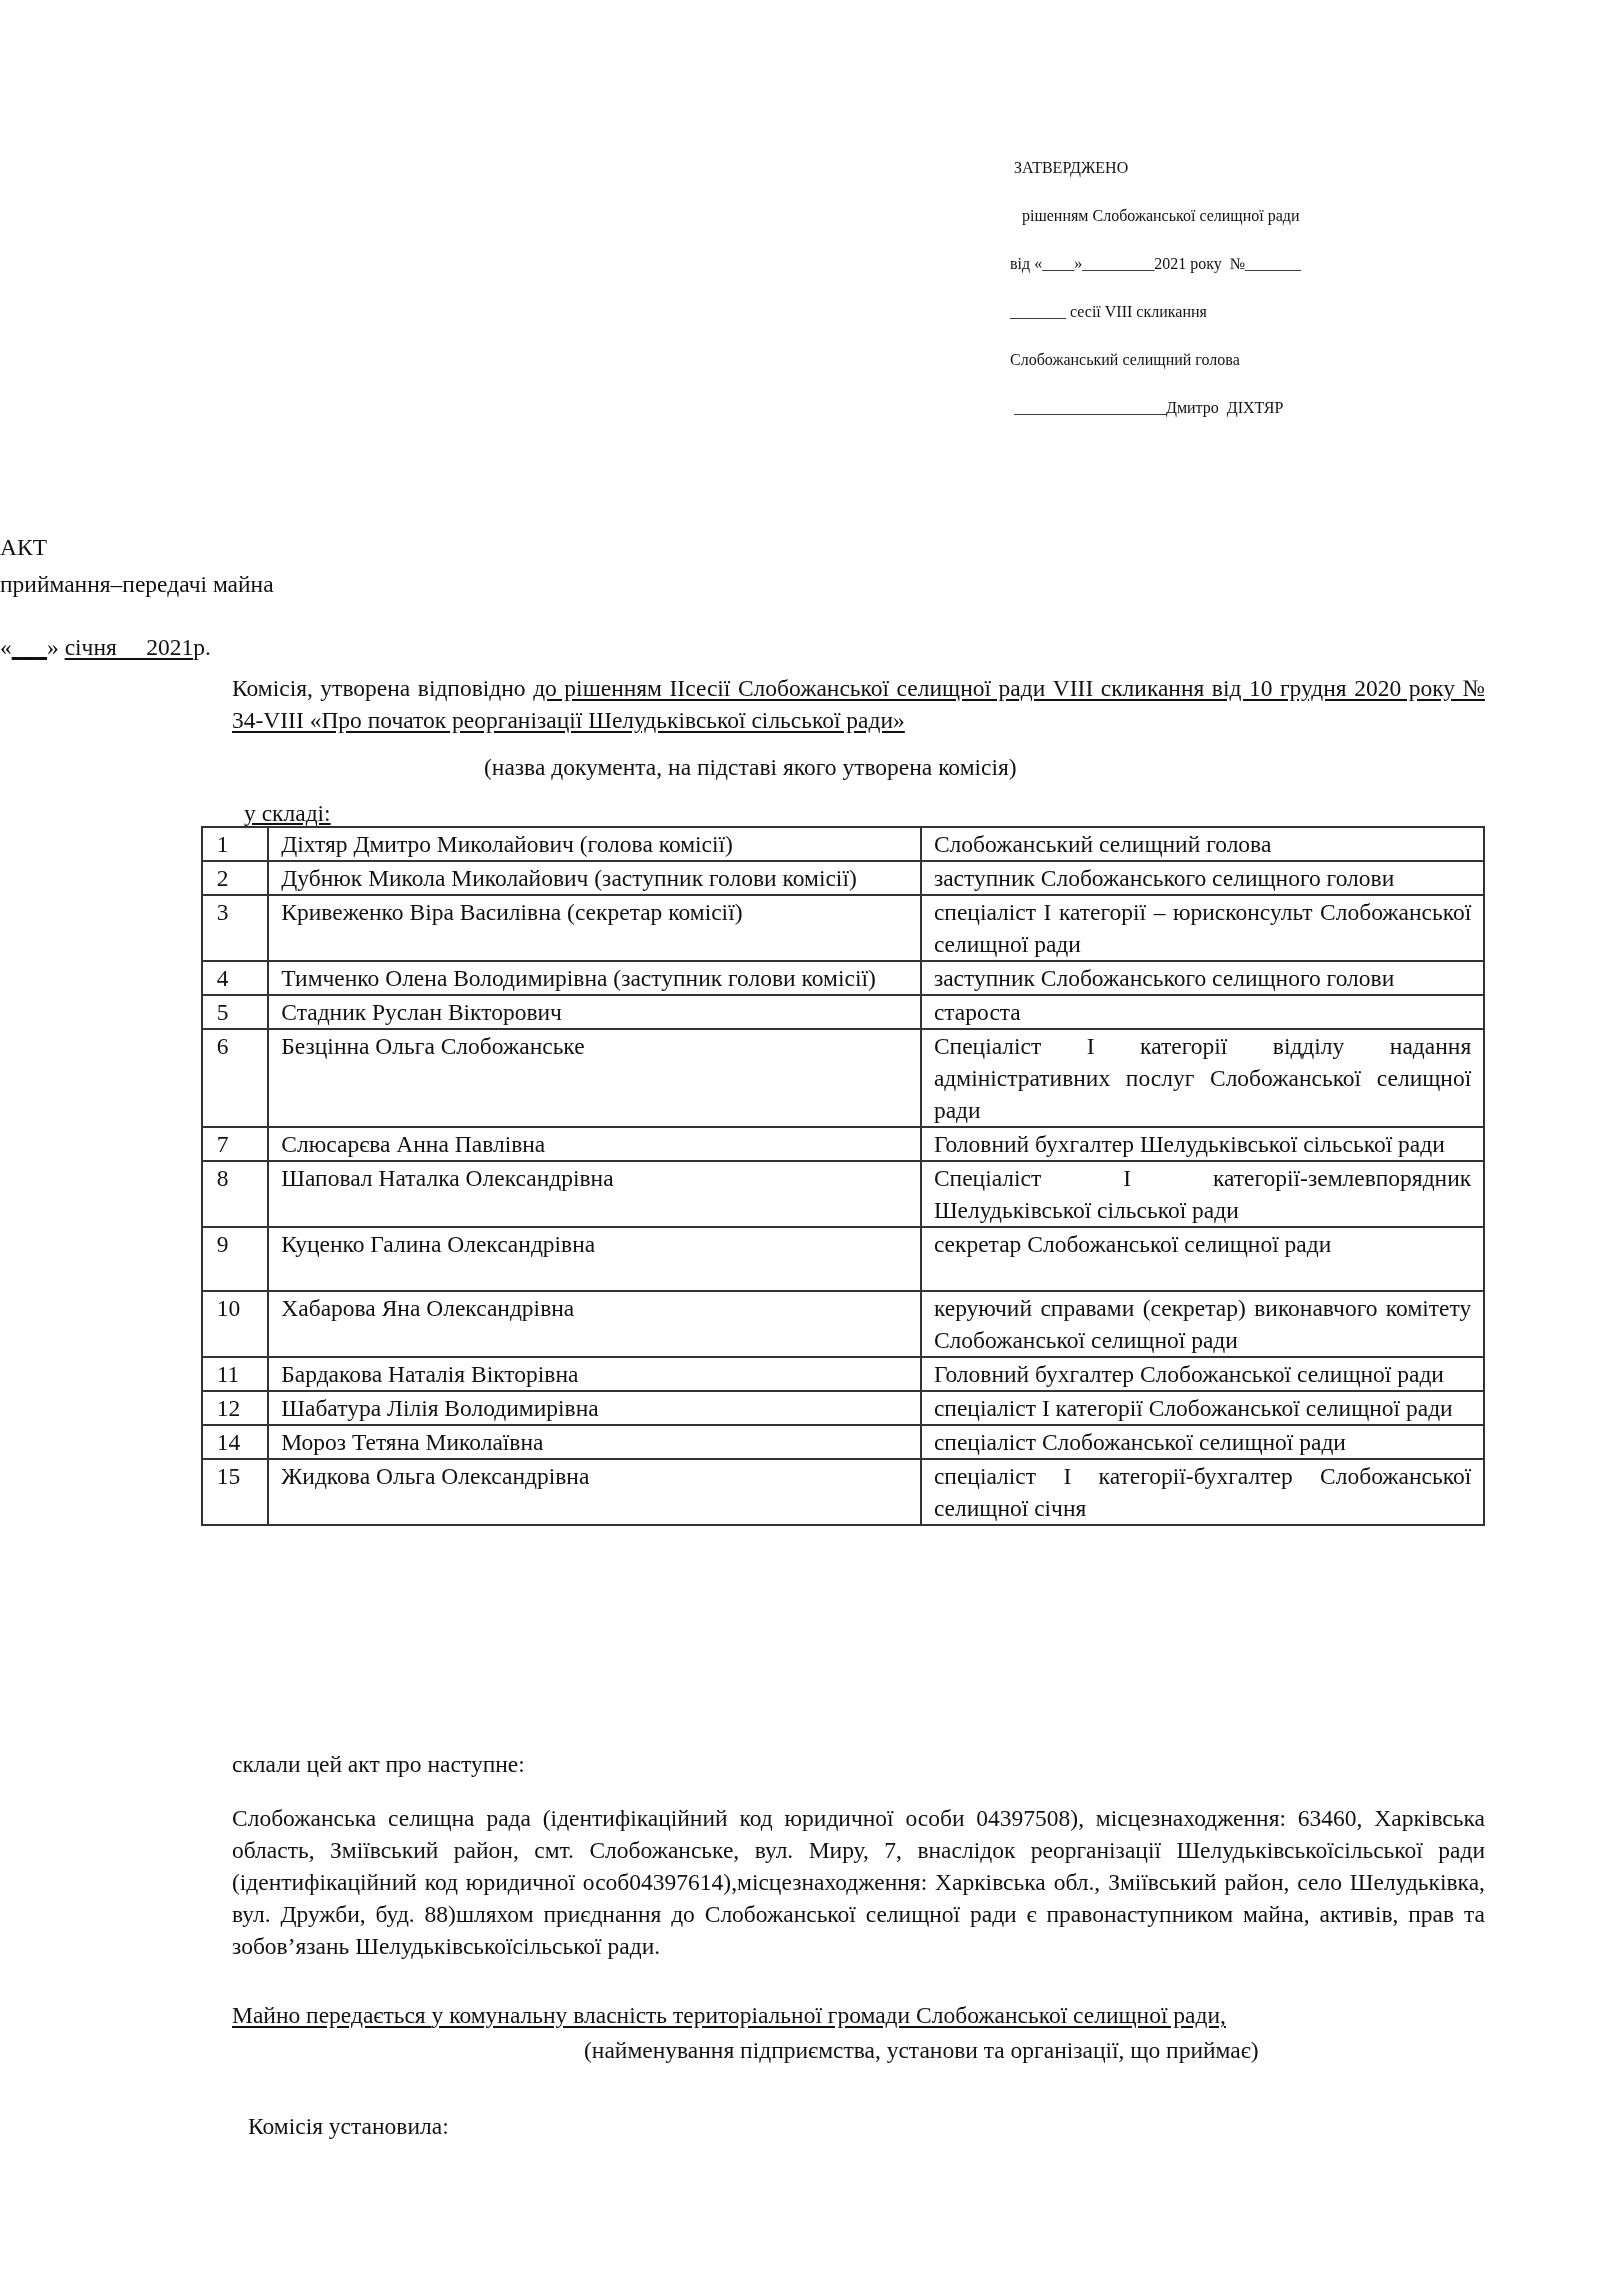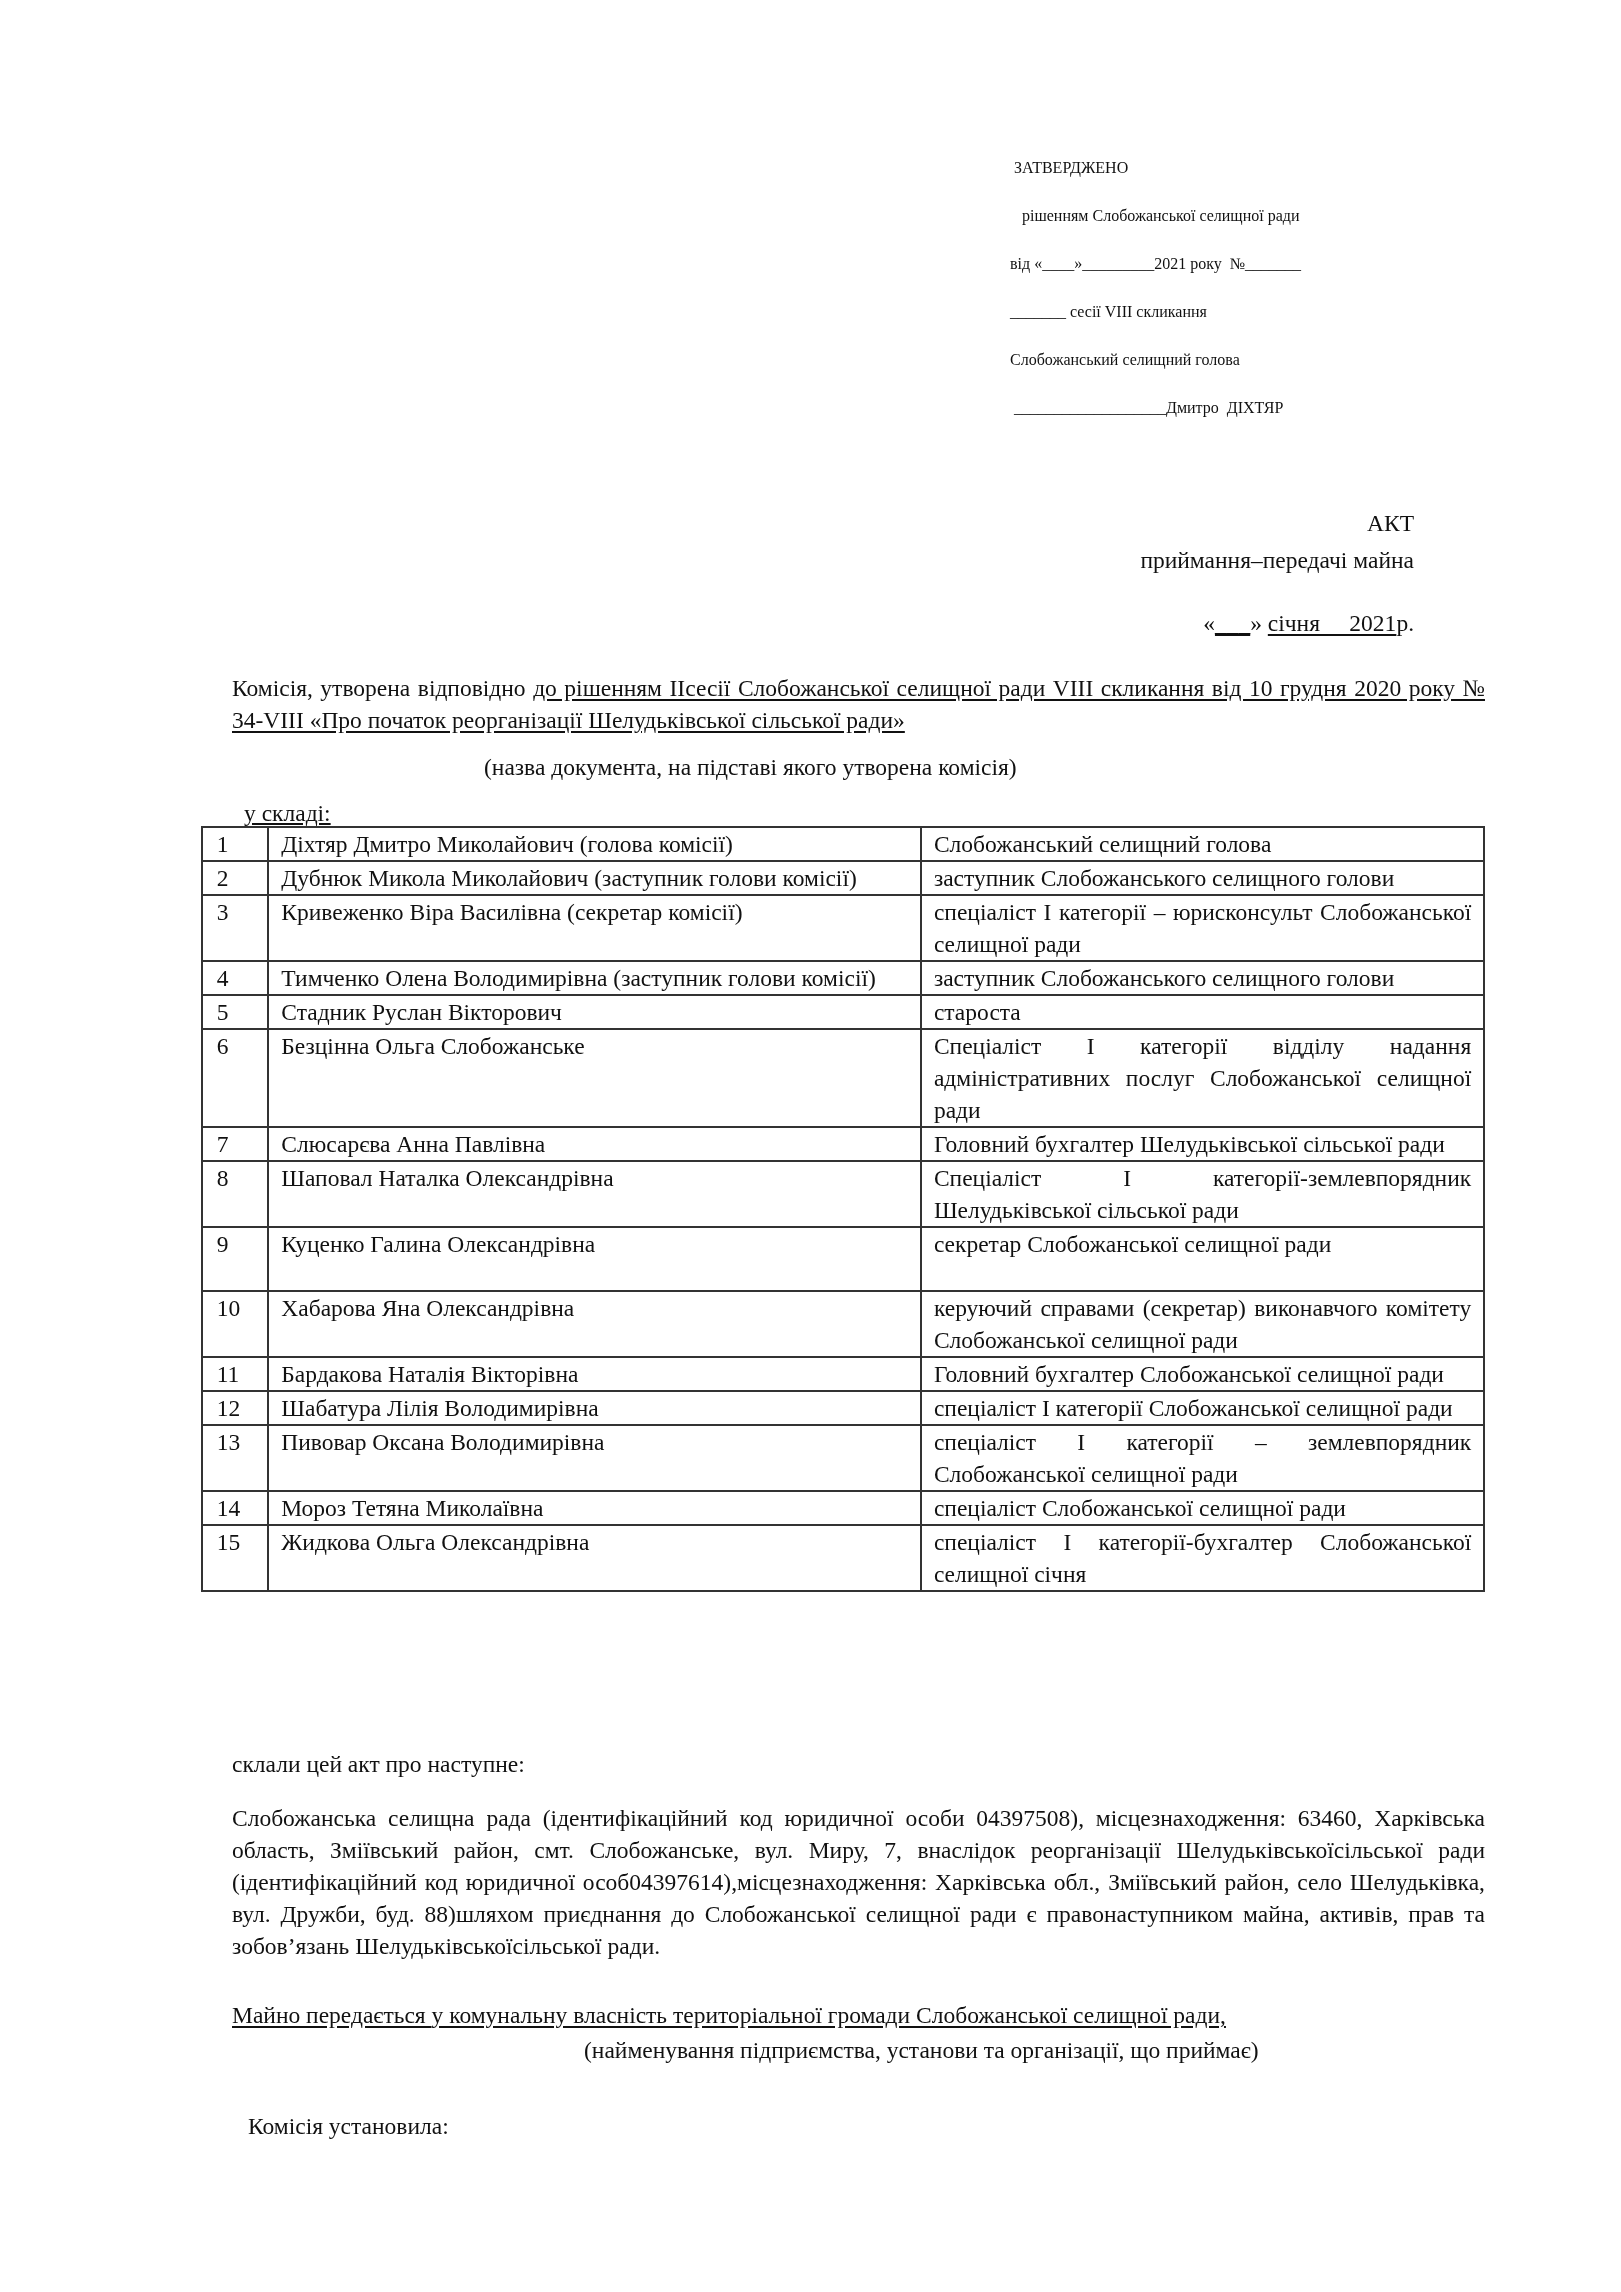--- a/index.html
+++ b/index.html
@@ -9,21 +9,21 @@
     color: #111111; font-size: 23.5px;
   }
   .abs { position: absolute; white-space: pre; line-height: 1; }
   .u { text-decoration: underline; text-underline-offset: 2.9px; }
   .b { font-weight: normal; }
 
   
   .approve-line { position: absolute; left: 1010px; white-space: pre; line-height: 1; font-size: 16px; }
 
   
-  .center { position: absolute; left: 0; width: 1414px; text-align: right; white-space: pre; line-height: 1; font-size: 23.5px; }
+  .center { position: absolute; left: 0; width: 1414px; text-align: left; white-space: pre; line-height: 1; font-size: 23.5px; margin-top: 24px; }
 
   
   .para {
     position: absolute; left: 232px; width: 1253px;
     text-align: justify; text-align-last: left;
     line-height: 32px; font-size: 23.5px;
   }
 
   
   table.members {
@@ -113,25 +113,20 @@
         <td class="num">11</td>
         <td class="name">Бардакова Наталія Вікторівна</td>
         <td class="pos">Головний бухгалтер Слобожанської селищної ради</td>
       </tr>
       <tr>
         <td class="num">12</td>
         <td class="name">Шабатура Лілія Володимирівна</td>
         <td class="pos">спеціаліст І категорії Слобожанської селищної ради</td>
       </tr>
       <tr>
-        <td class="num">13</td>
-        <td class="name">Пивовар Оксана Володимирівна</td>
-        <td class="pos">спеціаліст І категорії – землевпорядник Слобожанської селищної ради</td>
-      </tr>
-      <tr>
         <td class="num">14</td>
         <td class="name">Мороз Тетяна Миколаївна</td>
         <td class="pos">спеціаліст Слобожанської селищної ради</td>
       </tr>
       <tr>
         <td class="num">15</td>
         <td class="name">Жидкова Ольга Олександрівна</td>
         <td class="pos">спеціаліст І категорії-бухгалтер Слобожанської селищної січня</td>
       </tr>
     </tbody>

